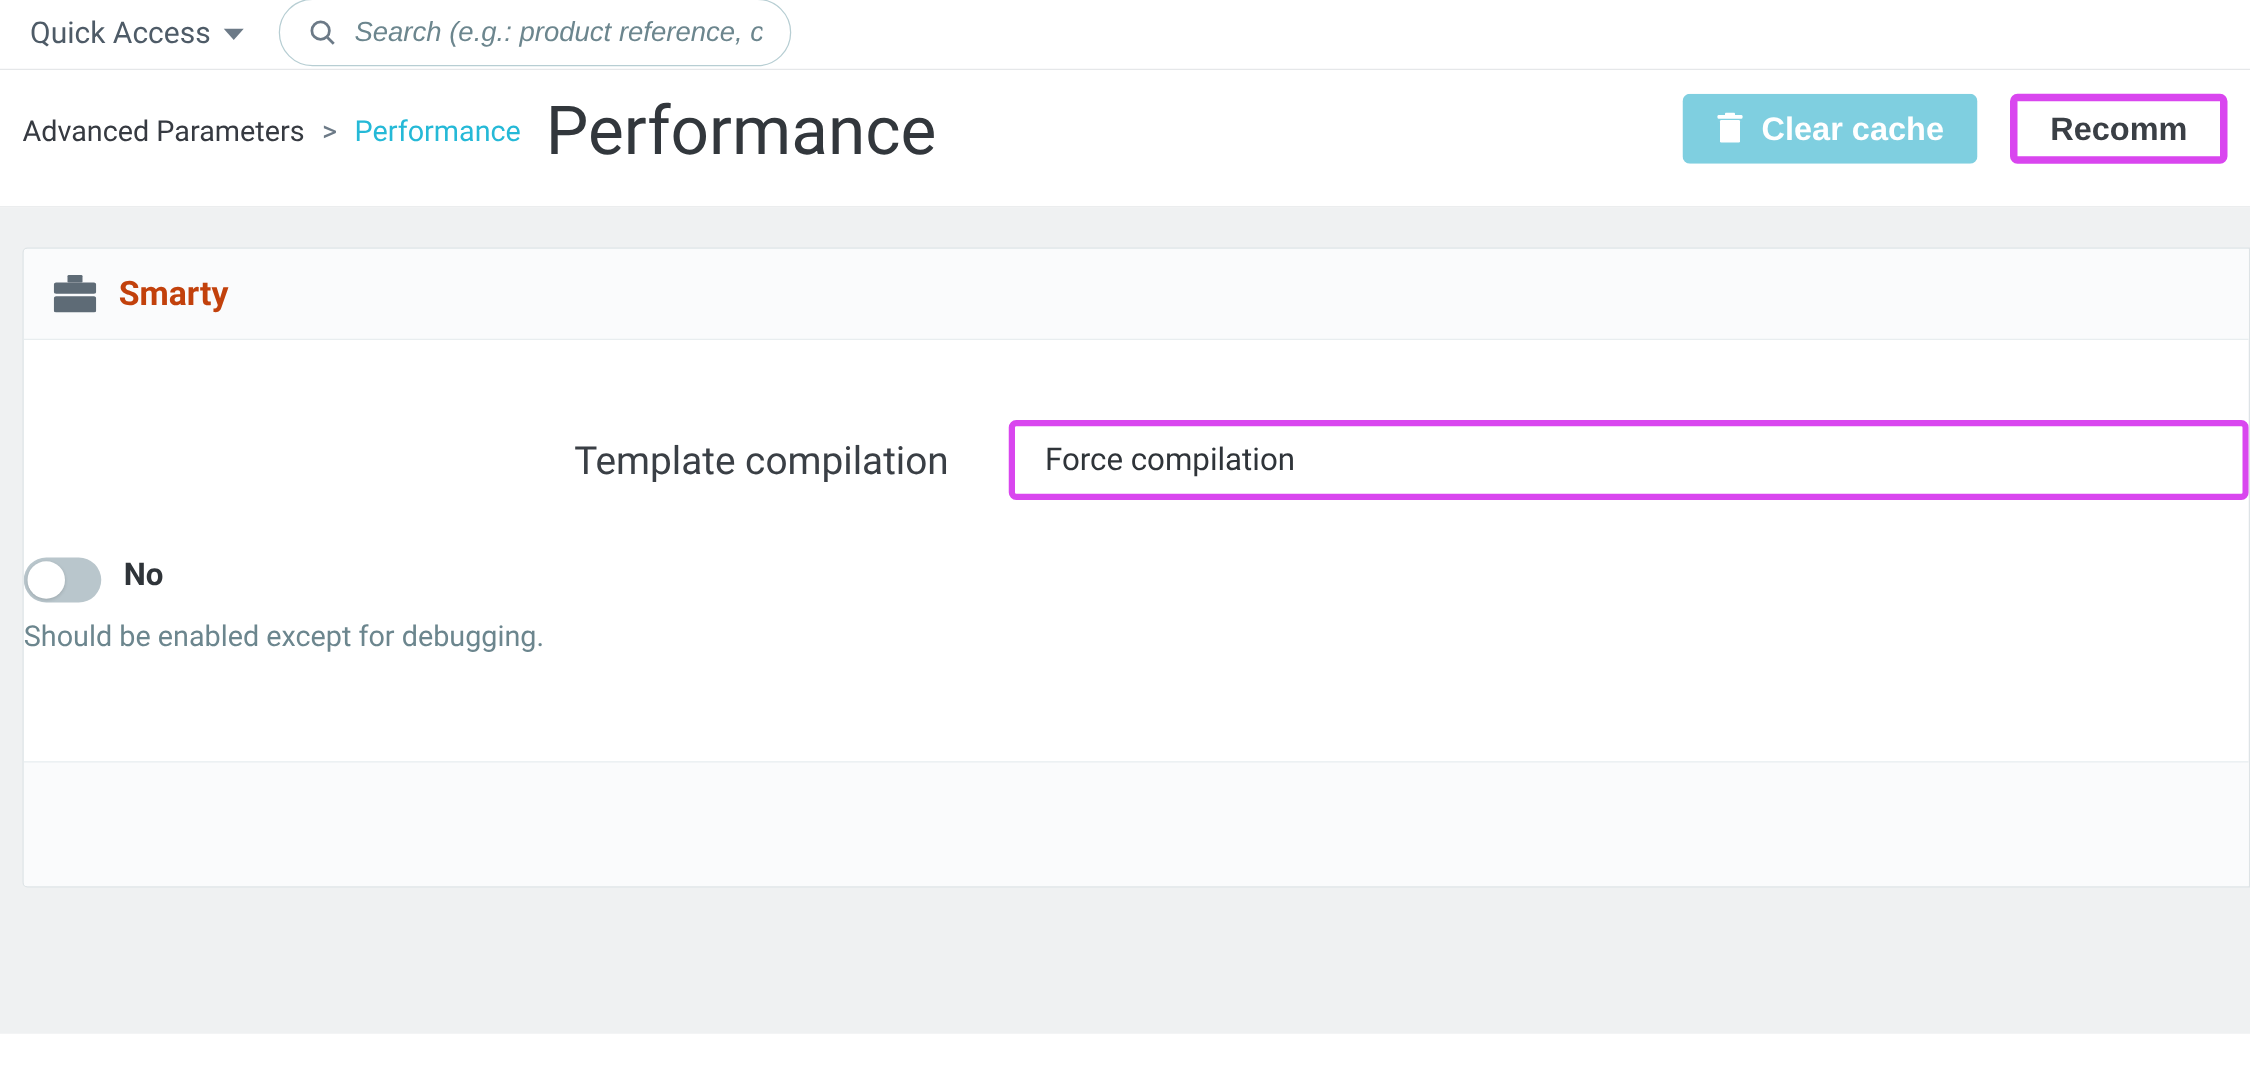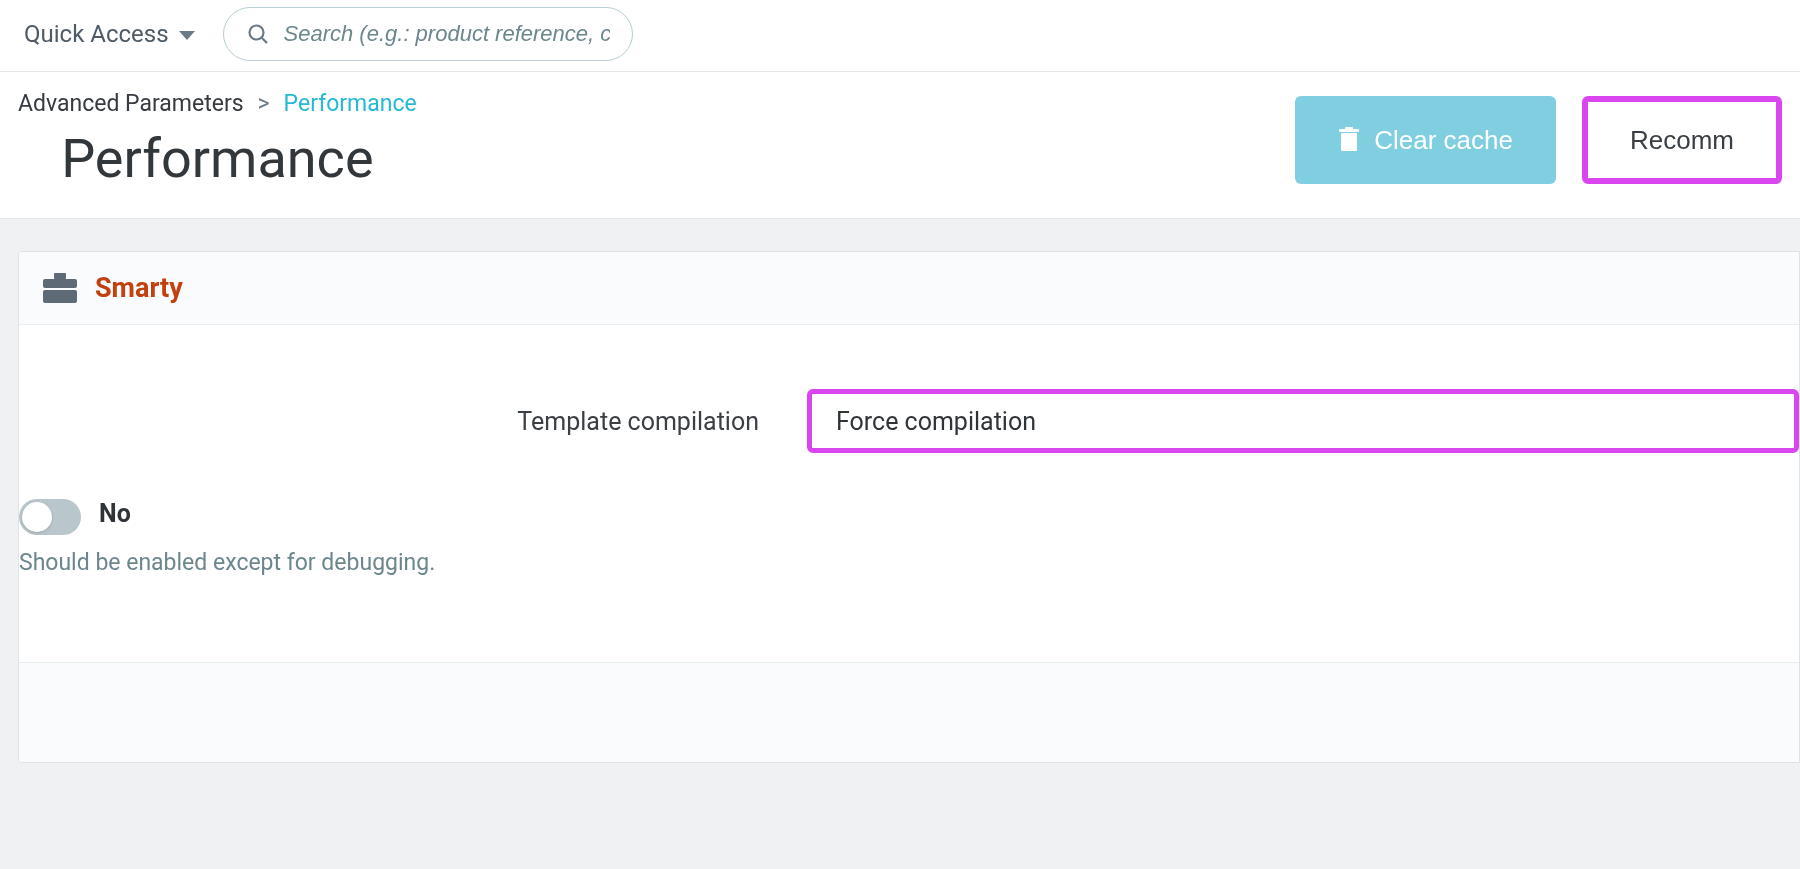--- a/index.html
+++ b/index.html
@@ -12,21 +12,21 @@
     overflow: hidden;
   }
 
   
   .topbar {
     display: flex;
     align-items: center;
     gap: 28px;
     padding: 10px 18px 14px 24px;
     border-bottom: 1px solid #e5e7e9;
-    height: 72px;
+    height: 56px;
   }
   .quick-access {
     display: inline-flex;
     align-items: center;
     gap: 10px;
     font-size: 24px;
     color: #4e5b67;
     cursor: pointer;
     user-select: none;
   }
@@ -62,46 +62,46 @@
   
   .page-header {
     padding: 18px 18px 28px 18px;
     border-bottom: 1px solid #e5e7e9;
     background: #fff;
     display: flex;
     align-items: flex-end;
     justify-content: space-between;
     gap: 24px;
   }
-  .header-left { display: flex; flex-direction: column; gap: 10px; text-align: center; }
+  .header-left { display: flex; flex-direction: row; gap: 20px; }
   .breadcrumb {
     font-size: 23px;
     color: #363a41;
     display: flex;
     align-items: center;
     gap: 14px;
   }
   .breadcrumb .sep { color: #6c7a87; }
   .breadcrumb .current { color: #25b9d7; }
   .page-title {
     font-size: 54px;
     font-weight: 400;
     color: #32373c;
   }
   .header-actions { display: flex; align-items: center; gap: 26px; padding-bottom: 6px; }
   .btn {
     display: inline-flex;
     align-items: center;
     justify-content: center;
     gap: 14px;
-    height: 88px;
-    padding: 0 42px;
+    height: 56px;
+    padding: 0 26px;
     border-radius: 6px;
     font-size: 26px;
-    font-weight: 400;
+    font-weight: 700;
     cursor: pointer;
     border: 1px solid transparent;
     white-space: nowrap;
   }
   .btn-primary {
     background: #7fcfe0;
     color: #fff;
   }
   .btn-outline {
     background: #fff;
@@ -142,21 +142,21 @@
   }
   .form-row {
     display: flex;
     align-items: center;
     gap: 48px;
     padding: 16px 0;
   }
   .form-label-col {
     width: 740px;
     text-align: right;
-    font-size: 25px;
+    font-size: 31px;
     color: #3a3f45;
   }
   .form-control-col {
     flex: 1;
   }
   .select {
     display: flex;
     align-items: center;
     border: 5px solid #d946ef;
     border-radius: 6px;

